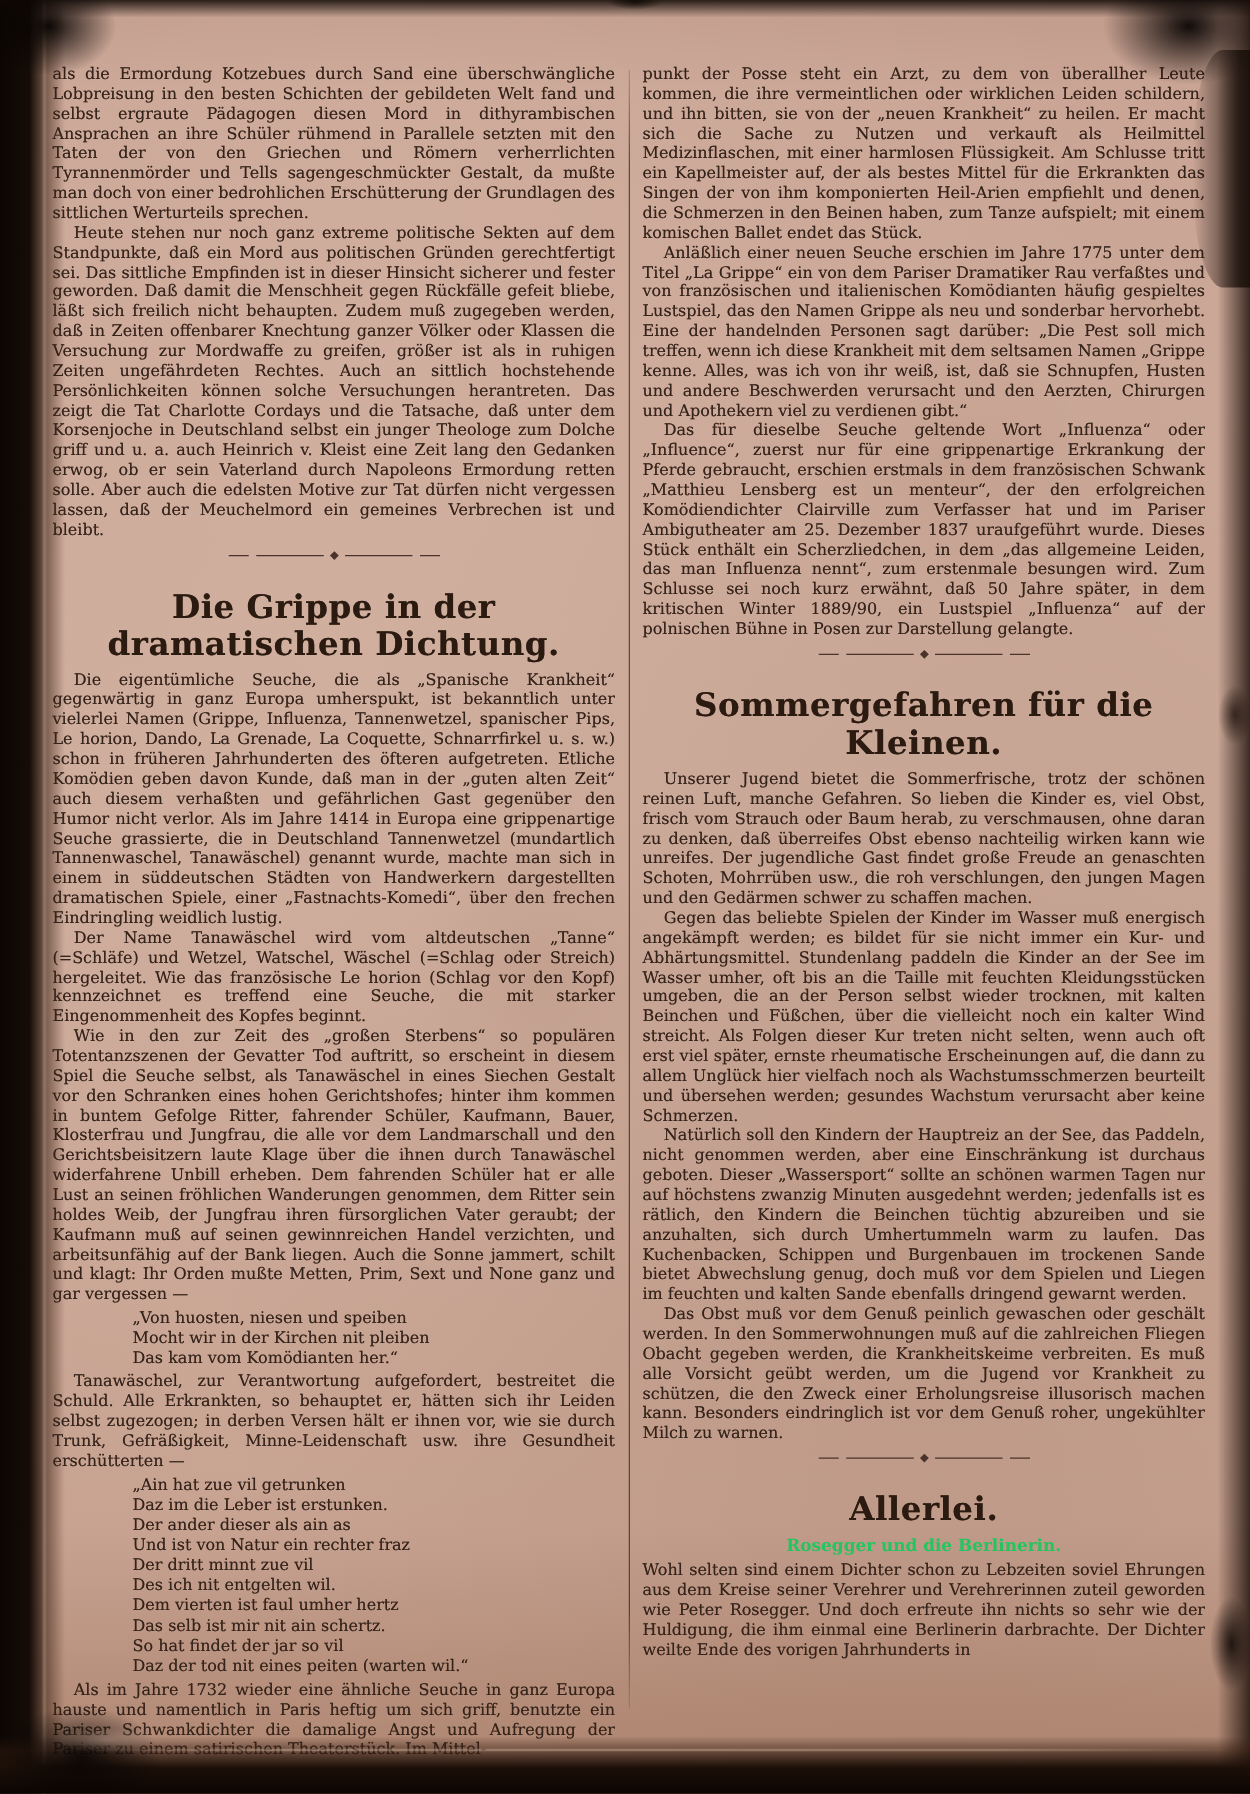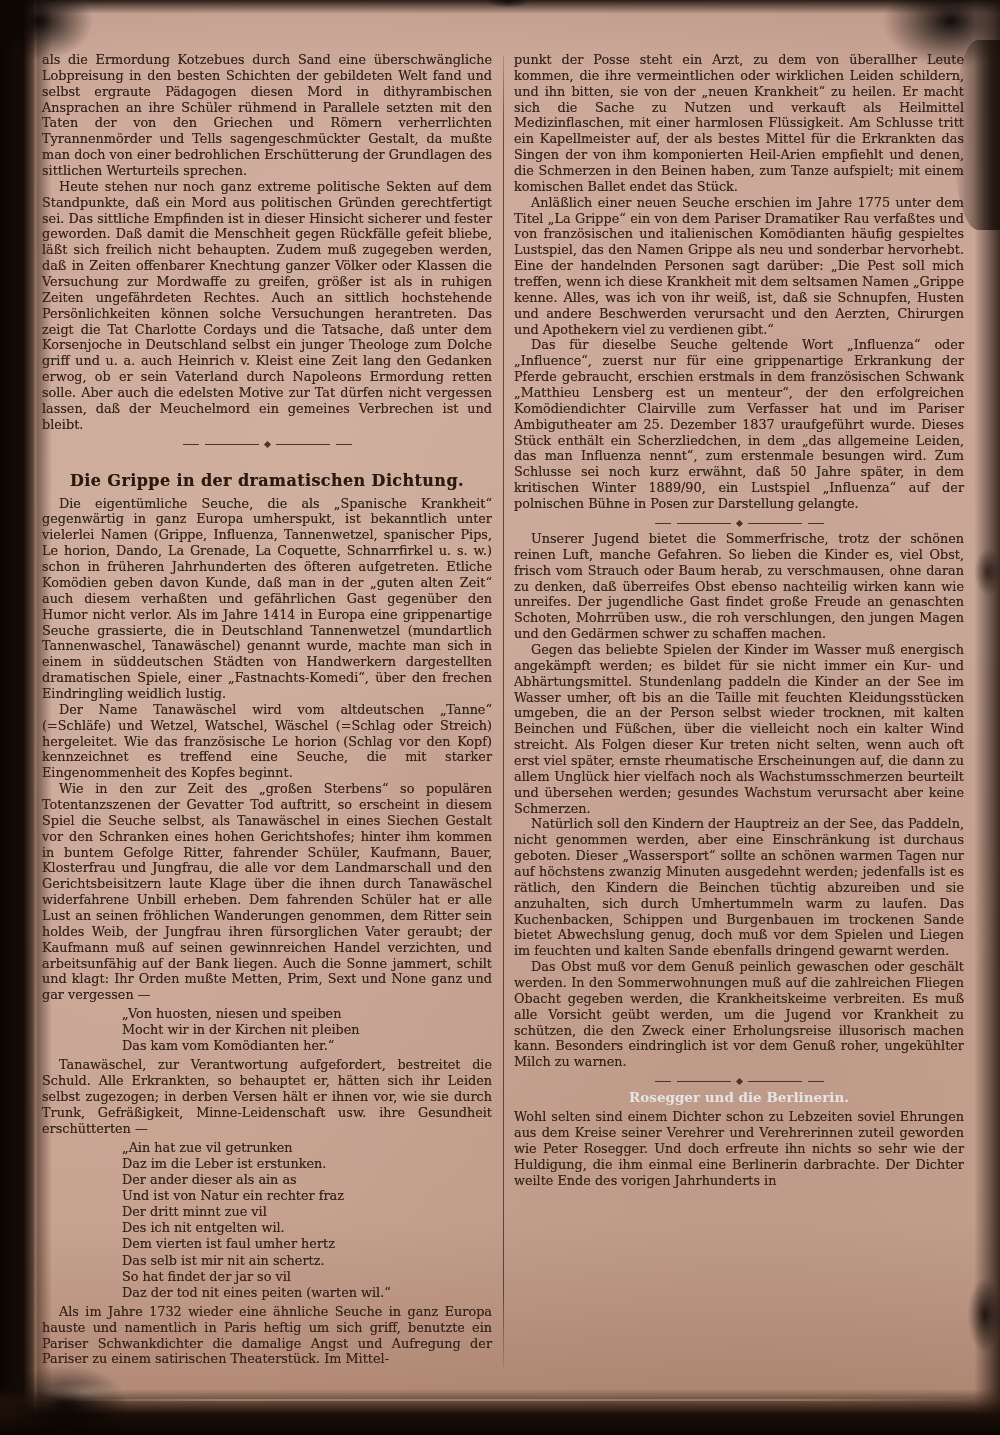--- a/index.html
+++ b/index.html
@@ -55,30 +55,30 @@
   .content{position:absolute;left:42px;top:52px;width:922px;display:flex;gap:22px;}
   .column{width:450px;}
 
   .para{
     margin:0;text-indent:17px;text-align:justify;
     font-size:12.8px;line-height:1.24;color:#34231a;
     text-shadow:0 0 0.4px rgba(45,24,12,0.55);
   }
   .para.noindent{text-indent:0;}
   .art-heading{
-    text-align:center;font-size:16px;font-weight:bold;color:#2a1a10;
+    text-align:center;font-size:26px;font-weight:bold;color:#2a1a10;
     margin:24px 0 6px;letter-spacing:0.4px;
     text-shadow:0 0 0.5px rgba(40,20,10,0.6);
   }
   .sub-heading{
-    text-align:center;font-size:13.5px;font-weight:bold;color:#e5e5e5;
+    text-align:center;font-size:13.5px;font-weight:bold;color:#22c55e;
     margin:1px 0 4px;
   }
   .verse{
-    margin:3px 0 3px 80px;font-size:12.8px;line-height:1.26;color:#34231a;
+    margin:3px 0 3px 64px;font-size:12.8px;line-height:1.26;color:#34231a;
     text-shadow:0 0 0.4px rgba(45,24,12,0.55);
   }
   .ornament{display:flex;align-items:center;justify-content:center;gap:6px;margin:9px 0 5px;}
   .ornament .line{width:54px;height:1px;background:#4a332a;}
   .ornament .line.short{width:16px;}
   .ornament .diamond{width:5px;height:5px;background:#4a332a;transform:rotate(45deg);}
 </style>
 </head>
 <body>
 
@@ -128,31 +128,33 @@
       <p class="para noindent">punkt der Posse steht ein Arzt, zu dem von überallher Leute kommen, die ihre vermeintlichen oder wirklichen Leiden schildern, und ihn bitten, sie von der „neuen Krankheit“ zu heilen. Er macht sich die Sache zu Nutzen und verkauft als Heilmittel Medizinflaschen, mit einer harmlosen Flüssigkeit. Am Schlusse tritt ein Kapellmeister auf, der als bestes Mittel für die Erkrankten das Singen der von ihm komponierten Heil-Arien empfiehlt und denen, die Schmerzen in den Beinen haben, zum Tanze aufspielt; mit einem komischen Ballet endet das Stück.</p>
       <p class="para">Anläßlich einer neuen Seuche erschien im Jahre 1775 unter dem Titel „La Grippe“ ein von dem Pariser Dramatiker Rau verfaßtes und von französischen und italienischen Komödianten häufig gespieltes Lustspiel, das den Namen Grippe als neu und sonderbar hervorhebt. Eine der handelnden Personen sagt darüber: „Die Pest soll mich treffen, wenn ich diese Krankheit mit dem seltsamen Namen „Grippe kenne. Alles, was ich von ihr weiß, ist, daß sie Schnupfen, Husten und andere Beschwerden verursacht und den Aerzten, Chirurgen und Apothekern viel zu verdienen gibt.“</p>
       <p class="para">Das für dieselbe Seuche geltende Wort „Influenza“ oder „Influence“, zuerst nur für eine grippenartige Erkrankung der Pferde gebraucht, erschien erstmals in dem französischen Schwank „Matthieu Lensberg est un menteur“, der den erfolgreichen Komödiendichter Clairville zum Verfasser hat und im Pariser Ambiguthеater am 25. Dezember 1837 uraufgeführt wurde. Dieses Stück enthält ein Scherzliedchen, in dem „das allgemeine Leiden, das man Influenza nennt“, zum erstenmale besungen wird. Zum Schlusse sei noch kurz erwähnt, daß 50 Jahre später, in dem kritischen Winter 1889/90, ein Lustspiel „Influenza“ auf der polnischen Bühne in Posen zur Darstellung gelangte.</p>
       <div class="ornament">
         <span class="line short"></span>
         <span class="line"></span>
         <span class="diamond"></span>
         <span class="line"></span>
         <span class="line short"></span>
       </div>
+      <h2 class="art-heading">Sommergefahren für die Kleinen.</h2>
       <p class="para">Unserer Jugend bietet die Sommerfrische, trotz der schönen reinen Luft, manche Gefahren. So lieben die Kinder es, viel Obst, frisch vom Strauch oder Baum herab, zu verschmausen, ohne daran zu denken, daß überreifes Obst ebenso nachteilig wirken kann wie unreifes. Der jugendliche Gast findet große Freude an genaschten Schoten, Mohrrüben usw., die roh verschlungen, den jungen Magen und den Gedärmen schwer zu schaffen machen.</p>
       <p class="para">Gegen das beliebte Spielen der Kinder im Wasser muß energisch angekämpft werden; es bildet für sie nicht immer ein Kur- und Abhärtungsmittel. Stundenlang paddeln die Kinder an der See im Wasser umher, oft bis an die Taille mit feuchten Kleidungsstücken umgeben, die an der Person selbst wieder trocknen, mit kalten Beinchen und Füßchen, über die vielleicht noch ein kalter Wind streicht. Als Folgen dieser Kur treten nicht selten, wenn auch oft erst viel später, ernste rheumatische Erscheinungen auf, die dann zu allem Unglück hier vielfach noch als Wachstumsschmerzen beurteilt und übersehen werden; gesundes Wachstum verursacht aber keine Schmerzen.</p>
       <p class="para">Natürlich soll den Kindern der Hauptreiz an der See, das Paddeln, nicht genommen werden, aber eine Einschränkung ist durchaus geboten. Dieser „Wassersport“ sollte an schönen warmen Tagen nur auf höchstens zwanzig Minuten ausgedehnt werden; jedenfalls ist es rätlich, den Kindern die Beinchen tüchtig abzureiben und sie anzuhalten, sich durch Umhertummeln warm zu laufen. Das Kuchenbacken, Schippen und Burgenbauen im trockenen Sande bietet Abwechslung genug, doch muß vor dem Spielen und Liegen im feuchten und kalten Sande ebenfalls dringend gewarnt werden.</p>
       <p class="para">Das Obst muß vor dem Genuß peinlich gewaschen oder geschält werden. In den Sommerwohnungen muß auf die zahlreichen Fliegen Obacht gegeben werden, die Krankheitskeime verbreiten. Es muß alle Vorsicht geübt werden, um die Jugend vor Krankheit zu schützen, die den Zweck einer Erholungsreise illusorisch machen kann. Besonders eindringlich ist vor dem Genuß roher, ungekühlter Milch zu warnen.</p>
       <div class="ornament">
         <span class="line short"></span>
         <span class="line"></span>
         <span class="diamond"></span>
         <span class="line"></span>
         <span class="line short"></span>
       </div>
+      <h2 class="art-heading">Allerlei.</h2>
       <h3 class="sub-heading">Rosegger und die Berlinerin.</h3>
       <p class="para noindent">Wohl selten sind einem Dichter schon zu Lebzeiten soviel Ehrungen aus dem Kreise seiner Verehrer und Verehrerinnen zuteil geworden wie Peter Rosegger. Und doch erfreute ihn nichts so sehr wie der Huldigung, die ihm einmal eine Berlinerin darbrachte. Der Dichter weilte Ende des vorigen Jahrhunderts in</p>
     </div>
 </div>
 
 <div class="stain edge-left"></div>
 <div class="stain edge-left-highlight"></div>
 <div class="stain edge-top"></div>
 <div class="stain edge-right"></div>
 <div class="stain edge-bottom"></div>

